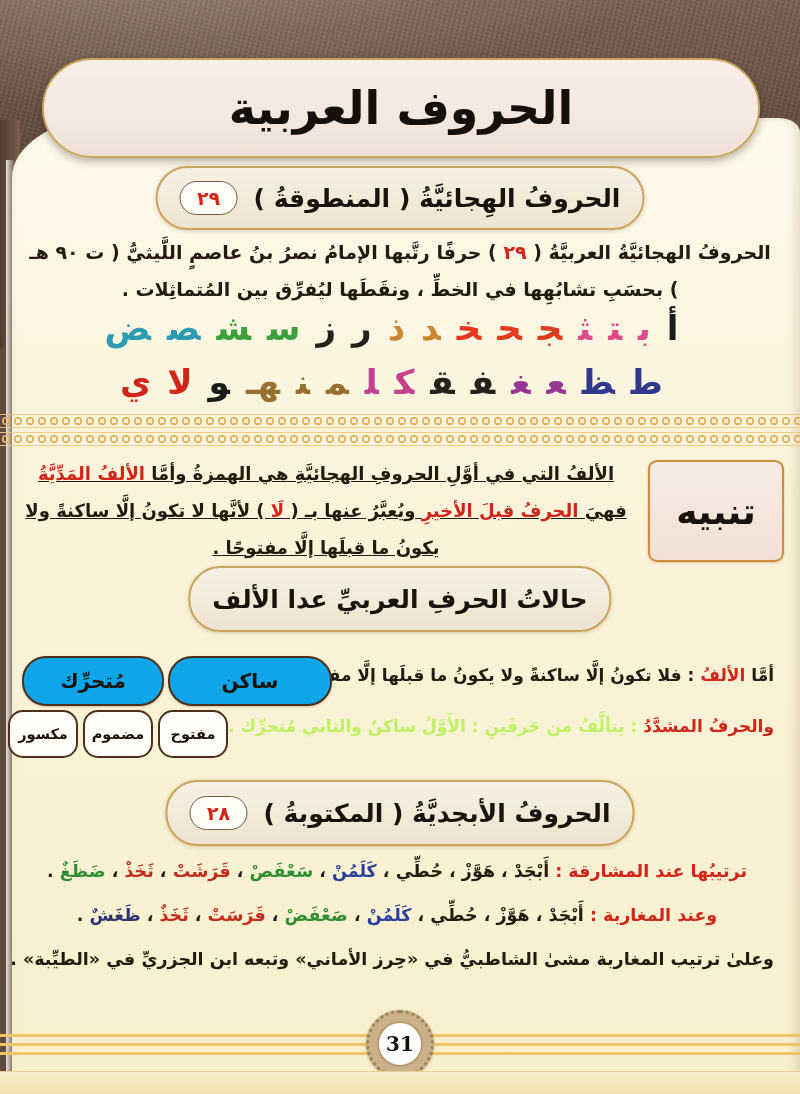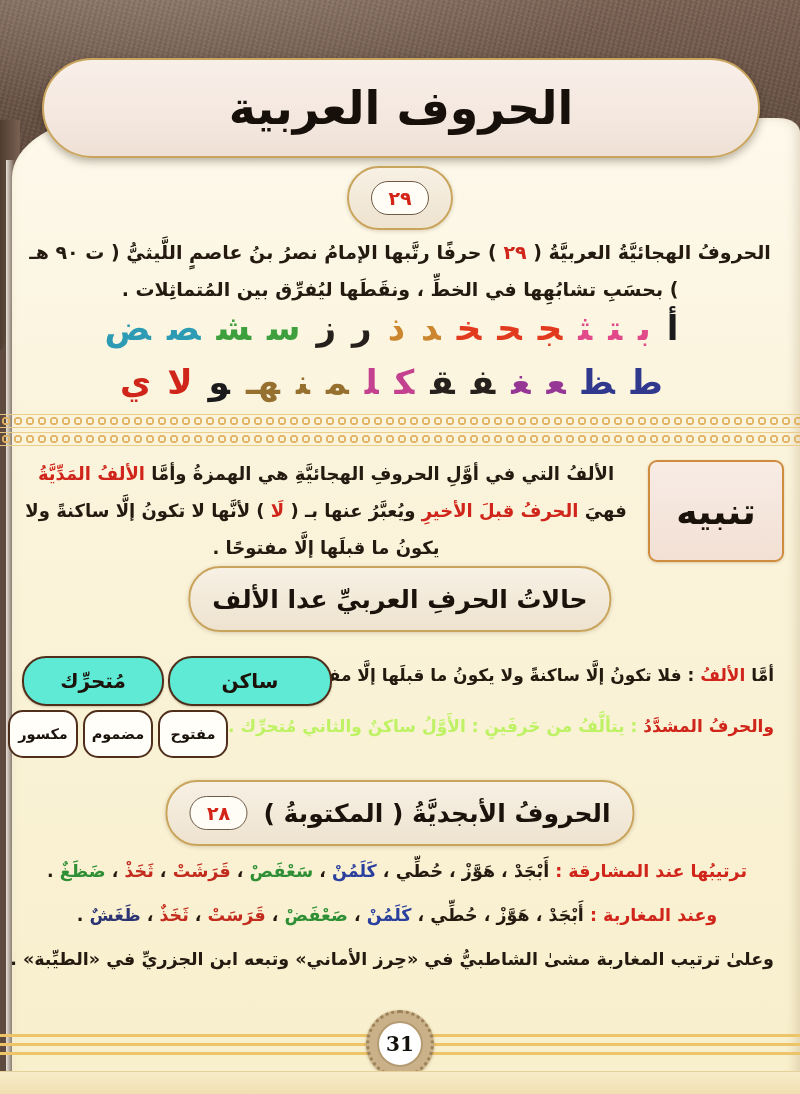--- a/index.html
+++ b/index.html
@@ -93,30 +93,30 @@
     position:absolute; right:16px; left:20px; top:456px;
     display:flex; direction:rtl; gap:16px; align-items:center;
   }
   .note-box {
     flex:0 0 132px; height:98px; border:2px solid #cf8c3e; border-radius:9px;
     background:linear-gradient(180deg,#f8ece5,#f2e0d4);
     display:flex; align-items:center; justify-content:center;
     box-shadow:0 1px 3px rgba(120,80,30,.25);
   }
   .note-label { font-size:36px; font-weight:700; color:#1b130b; }
-  .note-para { flex:1; font-size:18px; line-height:2.05; }
+  .note-para { flex:1; font-size:18px; line-height:2.05;text-decoration:underline; }
   
   .states-text {
     position:absolute; right:26px; top:650px; width:470px;
     font-size:17px; line-height:3.0;
   }
   .states-text .line { display:block; white-space:nowrap; }
   .state-box {
     position:absolute; height:46px; border:2.5px solid #4f2f1c; border-radius:24px;
-    background:#5eead4; display:flex; align-items:center; justify-content:center;
+    background:#0ea5e9; display:flex; align-items:center; justify-content:center;
     font-size:20px; font-weight:700; color:#1b130b;
     box-shadow:0 1px 2px rgba(80,50,20,.25);
   }
   .box-sakin      { top:656px; left:168px; width:160px; }
   .box-mutaharrik { top:656px; left:22px;  width:138px; }
   .sub-boxes {
     position:absolute; top:710px; left:8px;
     display:flex; direction:rtl; gap:5px;
   }
   .sub-box {
@@ -162,20 +162,21 @@
 <div class="cover-left"></div>
 
 <div class="page"></div>
 <div class="page-edge"></div>
 
 <div class="title-banner">
   <span class="title-text">الحروف العربية</span>
 </div>
 
 <div class="pill pill-hijaiyya">
+  <span class="pill-title">الحروفُ الهِجائيَّةُ ( المنطوقةُ )</span>
   <span class="badge">٢٩</span>
 </div>
 
 <div class="rich para-hijaiyya"><span style="color: rgb(36, 26, 16);">الحروفُ الهجائيَّةُ العربيَّةُ ( </span><span style="color: rgb(208, 37, 26);">٢٩</span><span style="color: rgb(36, 26, 16);"> ) حرفًا رتَّبها الإمامُ نصرُ بنُ عاصمٍ اللَّيثيُّ ( ت ٩٠ هـ ) بحسَبِ تشابُهِها في الخطِّ ، ونقَطَها ليُفرِّق بين المُتماثِلات .</span></div>
 
 <div class="letters letters-row1"><span style="color: rgb(27, 27, 27);">أ</span><span style="color: rgb(226, 73, 138);">ب</span><span style="color: rgb(226, 73, 138);">ت</span><span style="color: rgb(226, 73, 138);">ث</span><span style="color: rgb(226, 58, 30);">ج</span><span style="color: rgb(226, 58, 30);">ح</span><span style="color: rgb(226, 58, 30);">خ</span><span style="color: rgb(205, 134, 48);">د</span><span style="color: rgb(205, 134, 48);">ذ</span><span style="color: rgb(38, 33, 29);">ر</span><span style="color: rgb(38, 33, 29);">ز</span><span style="color: rgb(61, 160, 61);">س</span><span style="color: rgb(61, 160, 61);">ش</span><span style="color: rgb(46, 155, 181);">ص</span><span style="color: rgb(46, 155, 181);">ض</span></div>
 <div class="letters letters-row2"><span style="color: rgb(49, 57, 143);">ط</span><span style="color: rgb(49, 57, 143);">ظ</span><span style="color: rgb(151, 55, 149);">ع</span><span style="color: rgb(151, 55, 149);">غ</span><span style="color: rgb(38, 33, 29);">ف</span><span style="color: rgb(38, 33, 29);">ق</span><span style="color: rgb(195, 65, 143);">ك</span><span style="color: rgb(195, 65, 143);">ل</span><span style="color: rgb(150, 112, 47);">م</span><span style="color: rgb(150, 112, 47);">ن</span><span style="color: rgb(150, 112, 47);">هـ</span><span style="color: rgb(27, 27, 27);">و</span><span style="color: rgb(208, 37, 26);">لا</span><span style="color: rgb(208, 37, 26);">ي</span></div>
 
 <div class="divider">
   <div class="scroll-row"></div>

